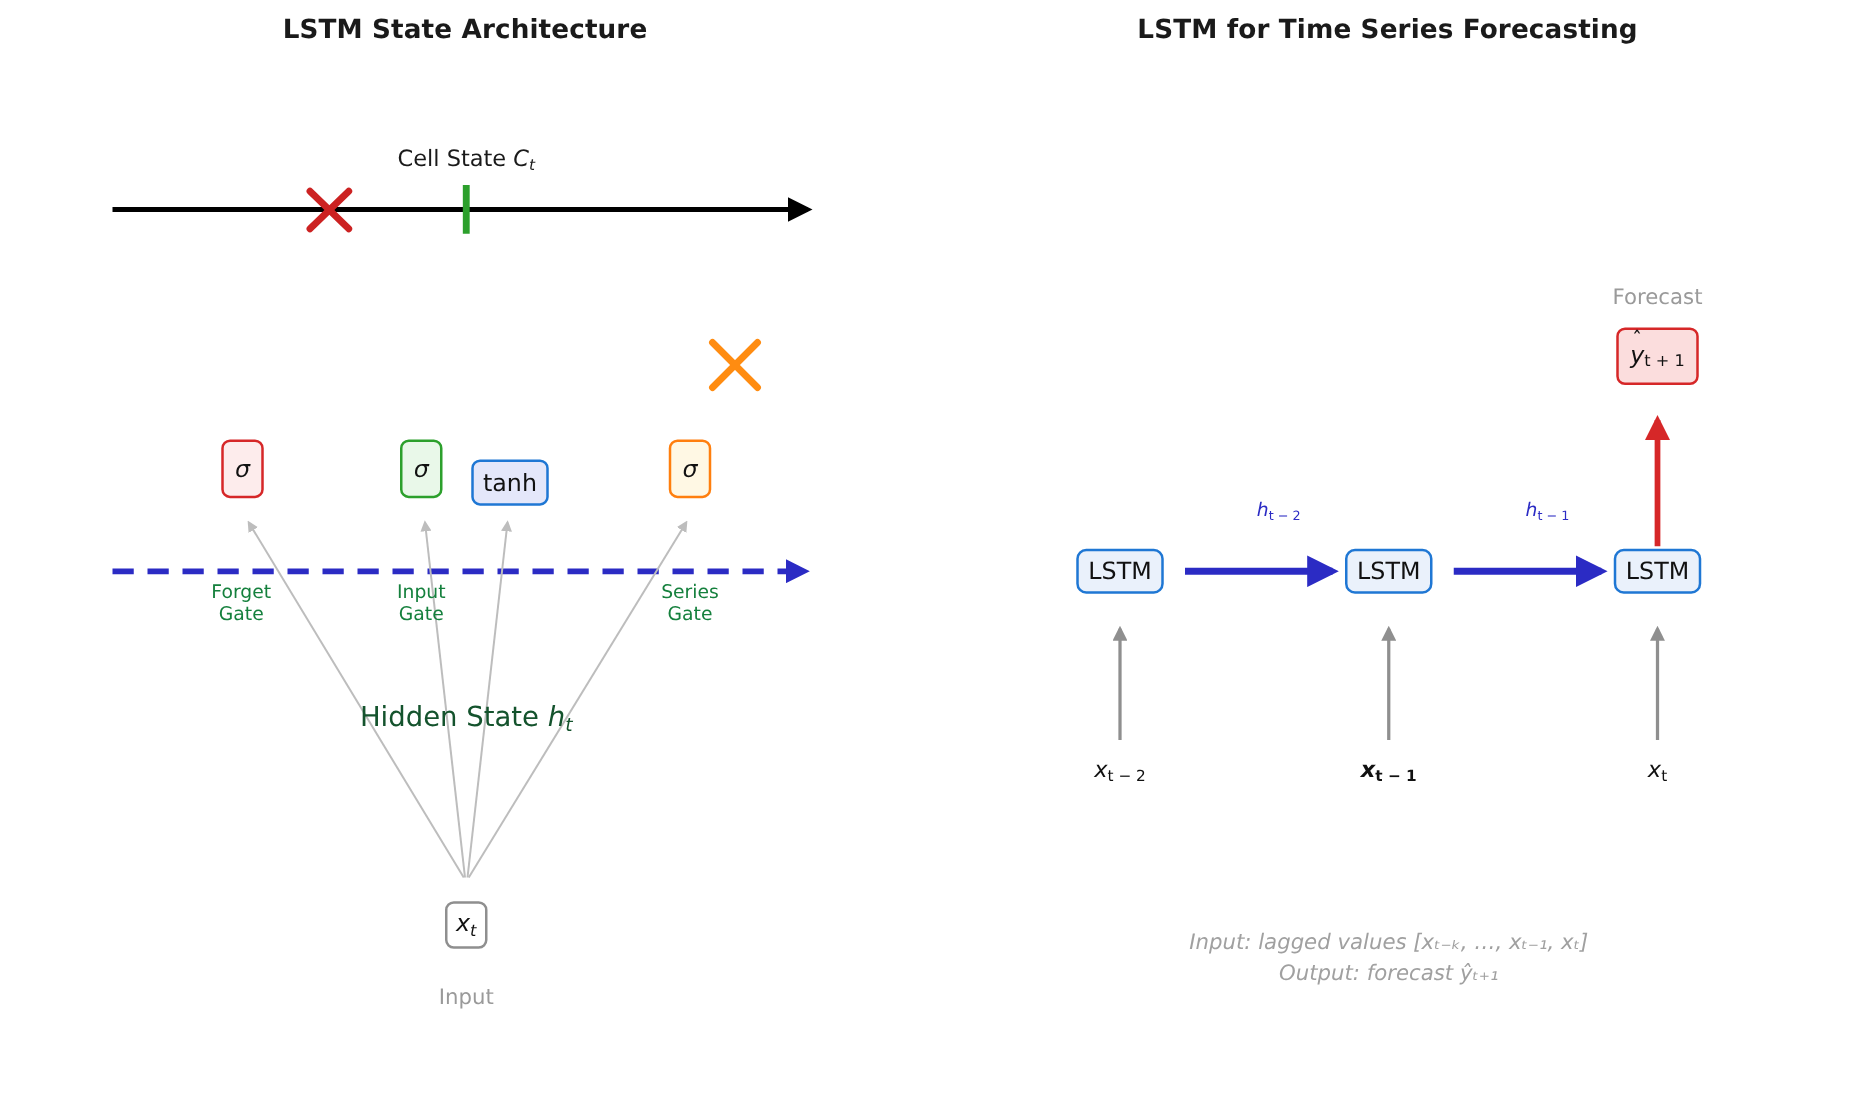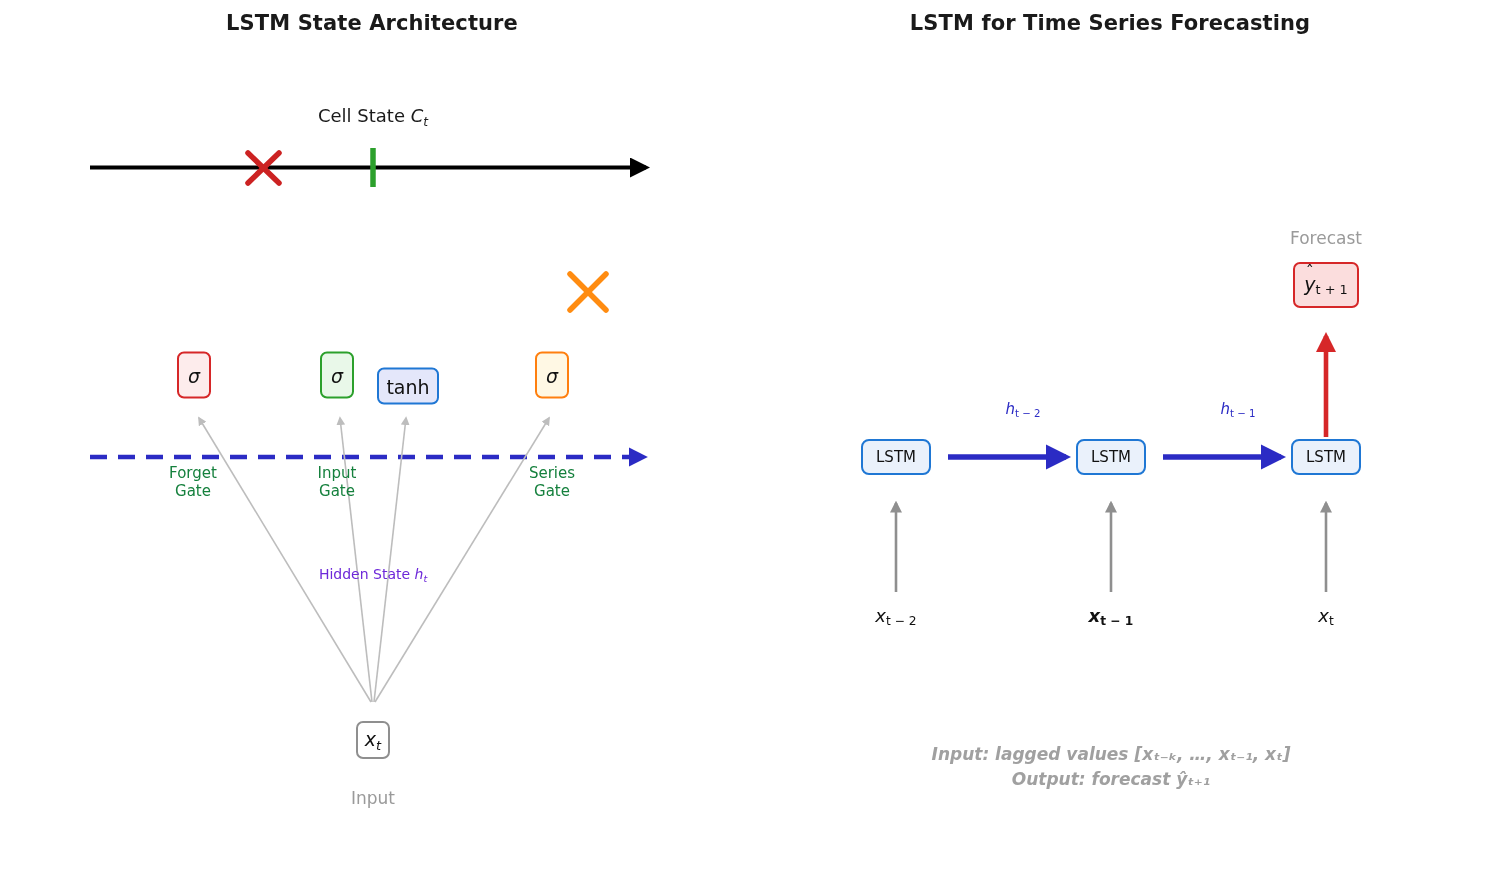--- a/index.html
+++ b/index.html
@@ -37,22 +37,22 @@
   .lbl {
     position: absolute;
     white-space: nowrap;
     transform: translate(-50%, -50%);
   }
   .lbl-cellstate {
     font-size: 18px;
     color: #1a1a1a;
   }
   .lbl-hidden {
-    font-size: 14px;
-    color: #6d28d9;
+    font-size: 22px;
+    color: #14532d;
   }
   .lbl-gray {
     font-size: 15px;
     color: #15803d;
     text-align: center;
     line-height: 1.18;
   }
   .lbl-gray-2 {
     font-size: 17px;
     color: #9a9a9a;
@@ -104,21 +104,21 @@
   }
   .gbox.input-gray {
     border: 2px solid #8f8f8f;
     background: #ffffff;
     border-radius: 7px;
   }
   .gbox.lstm-blue {
     border: 2.8px solid #1f77d4;
     background: #eaf1fb;
     border-radius: 8px;
-    font-size: 15px;
+    font-size: 19px;
   }
   .gbox.yhat-red {
     border: 2.8px solid #d62728;
     background: #fbdddd;
     border-radius: 7px;
     font-size: 19px;
   }
   .mathit { font-style: italic; }
   .sub {
     font-size: 0.68em;
@@ -205,21 +205,21 @@
       <line x1="896" y1="592" x2="896" y2="503" marker-end="url(#arrow-gray2)"></line>
       <line x1="1111" y1="592" x2="1111" y2="503" marker-end="url(#arrow-gray2)"></line>
       <line x1="1326" y1="592" x2="1326" y2="503" marker-end="url(#arrow-gray2)"></line>
     </g>
 
     <line x1="1326" y1="437" x2="1326" y2="336" stroke="#d62728" stroke-width="4.6" marker-end="url(#arrow-red)"></line>
   </svg>
 
   <div class="panel-title" style="left:372px; top:11px;">LSTM State Architecture</div>
 
-  <div class="lbl lbl-cellstate" style="left:373px; top:117px;"><span>Cell State </span><span class="mathit">C</span><span class="sub">t</span></div>
+  <div class="lbl lbl-cellstate" style="left:373px; top:128px;"><span>Cell State </span><span class="mathit">C</span><span class="sub">t</span></div>
 
   <div class="gbox sigma-red" style="left:194px; top:375px; width:34px; height:47px;">
     <span class="mathit">σ</span>
   </div>
   <div class="gbox sigma-green" style="left:337px; top:375px; width:34px; height:47px;">
     <span class="mathit">σ</span>
   </div>
   <div class="gbox tanh-blue" style="left:408px; top:375px; width:62px; height:37px;margin-top:11px;">
     <span>tanh</span>
   </div>
@@ -265,18 +265,18 @@
     <span>LSTM</span>
   </div>
 
   <div class="lbl lbl-blue-math" style="left:1023px; top:409px;"><span class="mathit">h</span><span class="subn">t − 2</span></div>
   <div class="lbl lbl-blue-math" style="left:1238px; top:409px;"><span class="mathit">h</span><span class="subn">t − 1</span></div>
 
   <div class="lbl lbl-black-math" style="left:896px; top:617px;"><span class="mathit">x</span><span class="subn">t − 2</span></div>
   <div class="lbl lbl-black-math" style="left:1111px; top:617px;font-weight:bold;"><span class="mathit">x</span><span class="subn">t − 1</span></div>
   <div class="lbl lbl-black-math" style="left:1326px; top:617px;"><span class="mathit">x</span><span class="subn">t</span></div>
 
-  <div class="lbl lbl-caption" style="left:1111px; top:767px;font-weight:bold;">
+  <div class="lbl lbl-caption" style="left:1111px; top:767px;">
     <div><span>Input: lagged values [</span><span>xₜ₋ₖ, …, xₜ₋₁, xₜ</span><span>]</span></div>
     <div>Output: forecast ŷₜ₊₁</div>
   </div>
 
 </div>
 
 </body></html>

